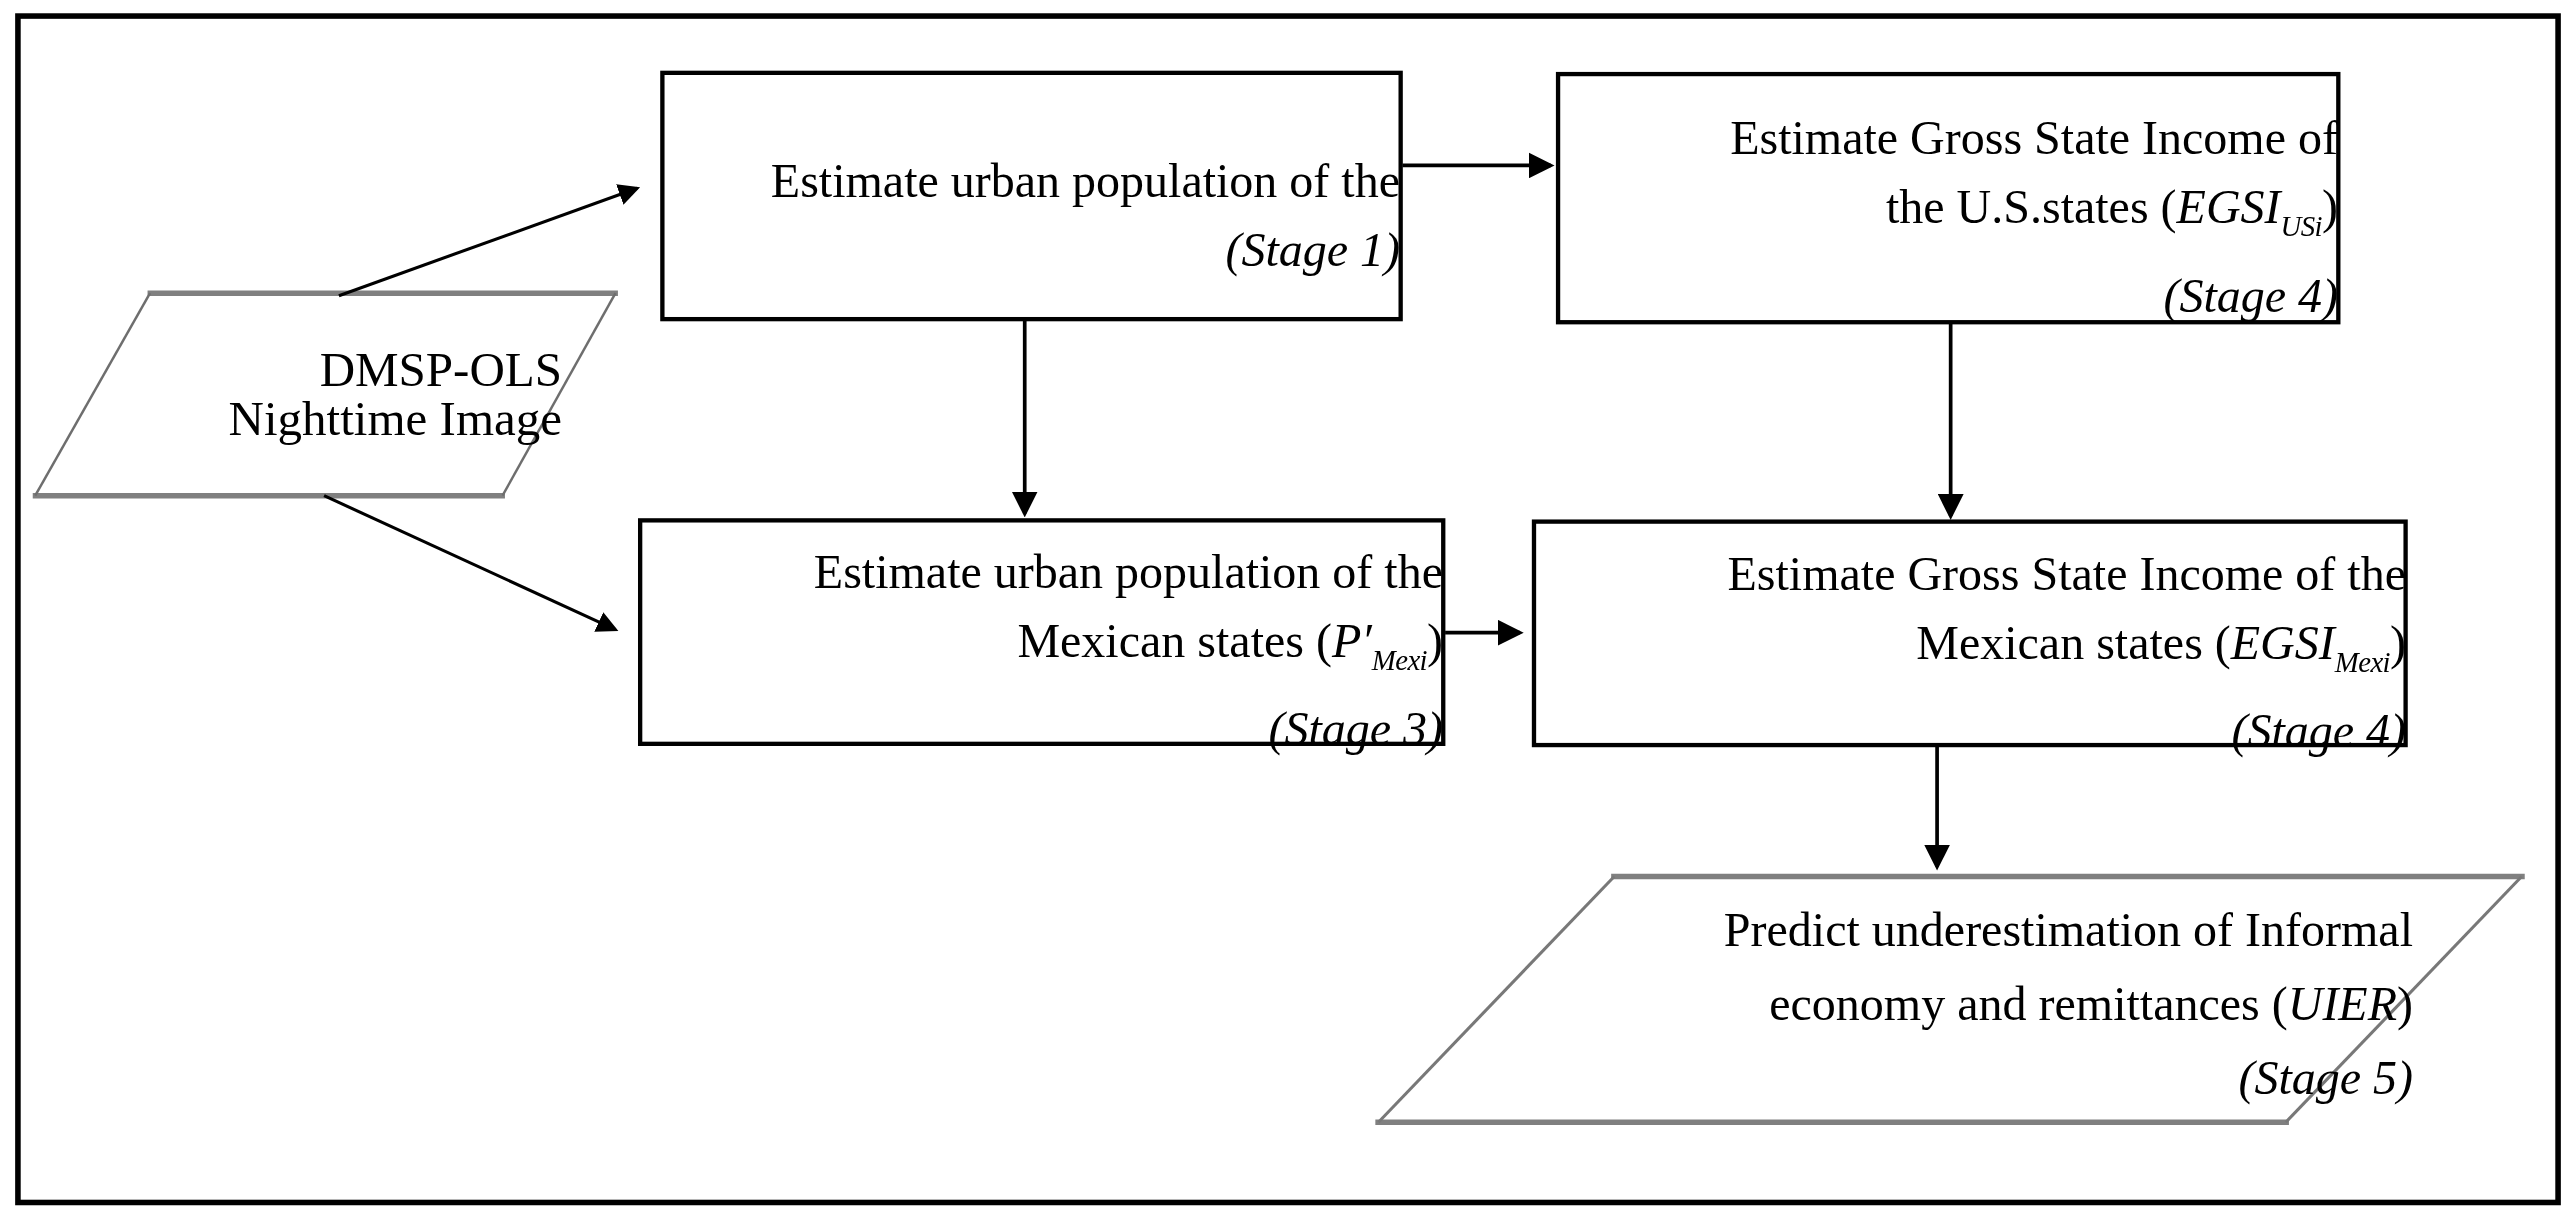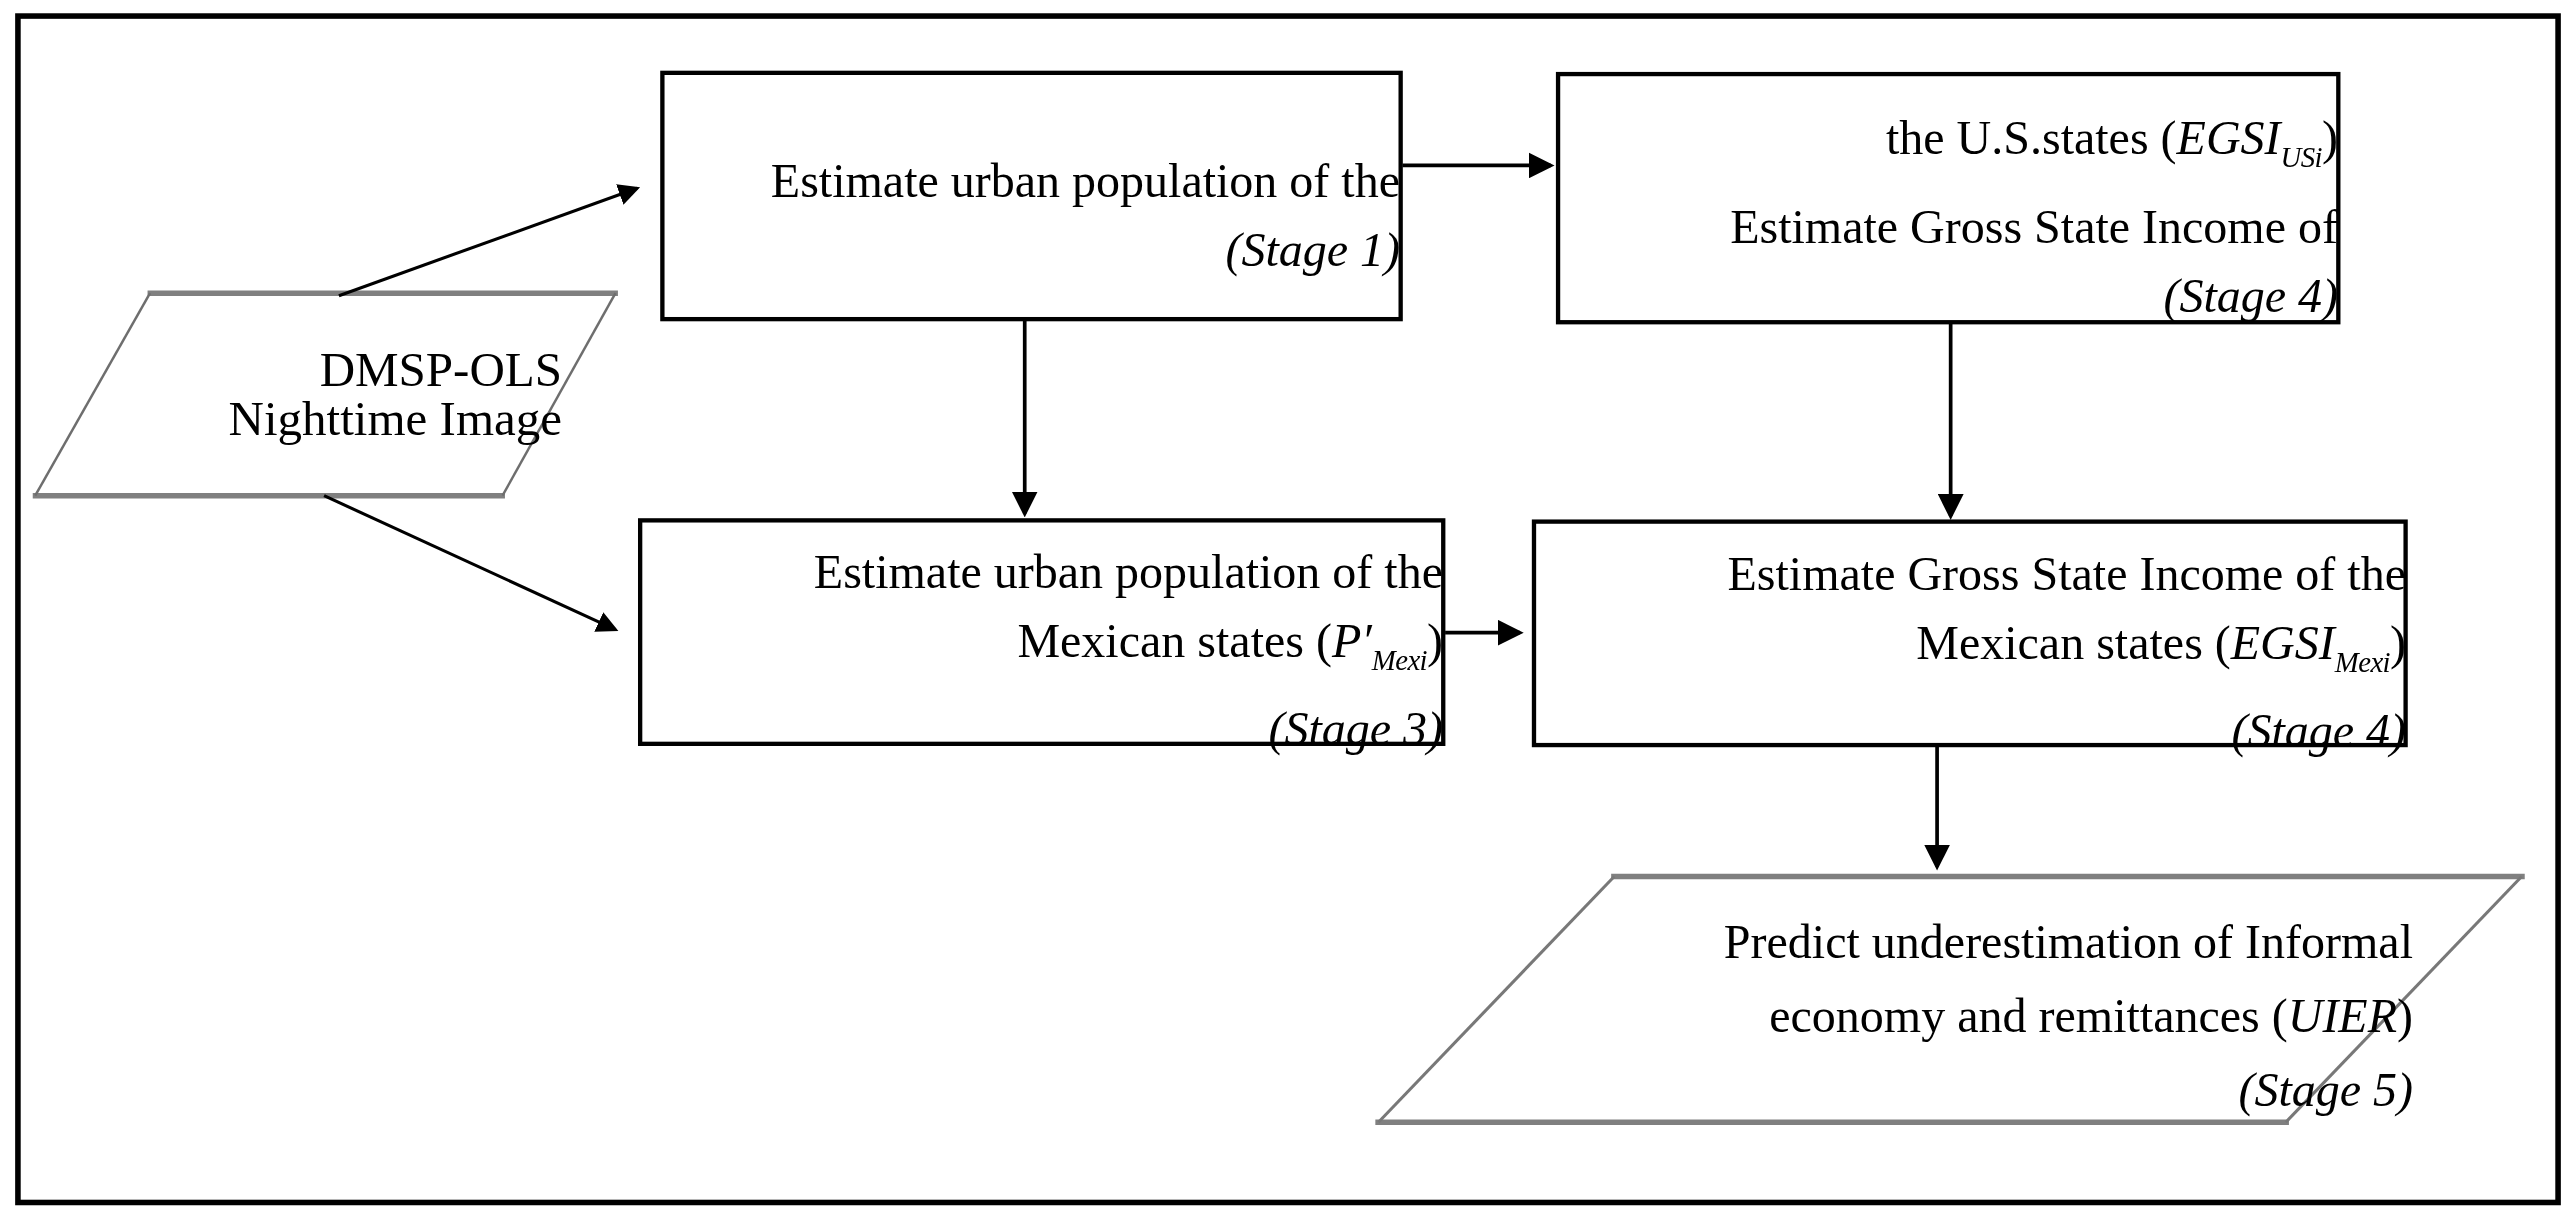--- a/index.html
+++ b/index.html
@@ -10,21 +10,21 @@
     overflow:hidden;
   }
   #shapes{position:absolute;left:0;top:0;width:2576px;height:1221px;}
   .txt{
     position:absolute;display:flex;flex-direction:column;
     align-items:flex-end;justify-content:center;text-align:center;
     white-space:nowrap;
   }
   .box-txt{font-size:48px;line-height:69px;padding-top:18.5px;}
   .io-txt{font-size:49px;line-height:49px;}
-  .s5-txt{font-size:48px;line-height:74px;padding-top:16px;}
+  .s5-txt{font-size:48px;line-height:74px;padding-top:4px;}
   .italic{font-style:italic;margin-left:45px;}
   .seg-i{font-style:italic;}
   .seg-sub{font-style:italic;font-size:0.6em;vertical-align:-0.45em;letter-spacing:-0.02em;}
 </style>
 </head>
 <body>
 
 <div id="canvas">
 
   <svg id="shapes" viewBox="0 0 4173 1978" xmlns="http://www.w3.org/2000/svg">
@@ -84,22 +84,22 @@
     <div>DMSP-OLS</div>
     <div>Nighttime Image</div>
   </div>
 
   <div class="txt box-txt" style="left:662px;top:73px;width:738px;height:246px;">
     <div>Estimate urban population of the</div>
     <div class="italic">(Stage 1)</div>
   </div>
 
   <div class="txt box-txt" style="left:1558px;top:74px;width:780px;height:248px;">
+    <div>Estimate Gross State Income of</div>
     <div><span>the U.S.states (</span><span class="seg-i">EGSI</span><span class="seg-sub">USi</span><span>)</span></div>
-    <div>Estimate Gross State Income of</div>
     <div class="italic">(Stage 4)</div>
   </div>
 
   <div class="txt box-txt" style="left:640px;top:520px;width:803px;height:223px;">
     <div>Estimate urban population of the</div>
     <div><span>Mexican states (</span><span class="seg-i">P′</span><span class="seg-sub">Mexi</span><span>)</span></div>
     <div class="italic">(Stage 3)</div>
   </div>
 
   <div class="txt box-txt" style="left:1534px;top:522px;width:872px;height:223px;">

